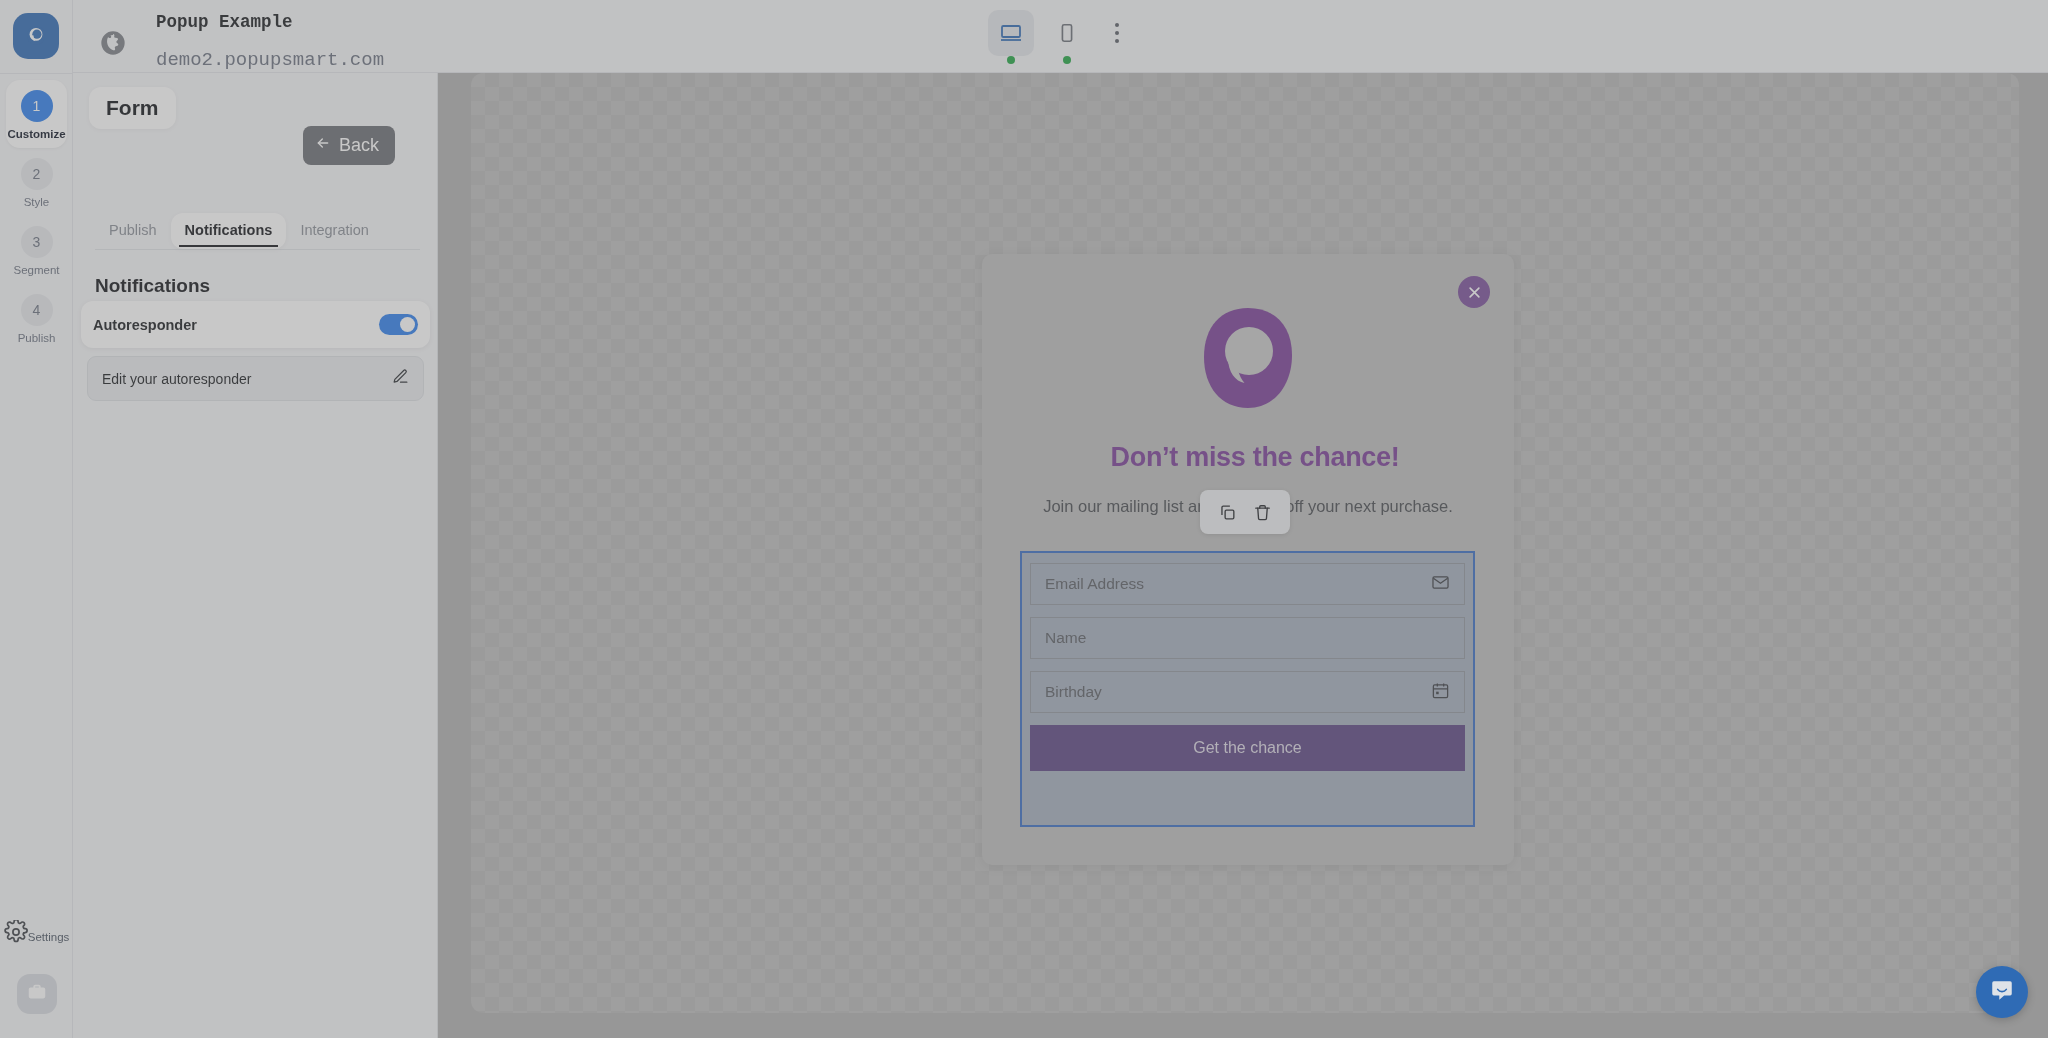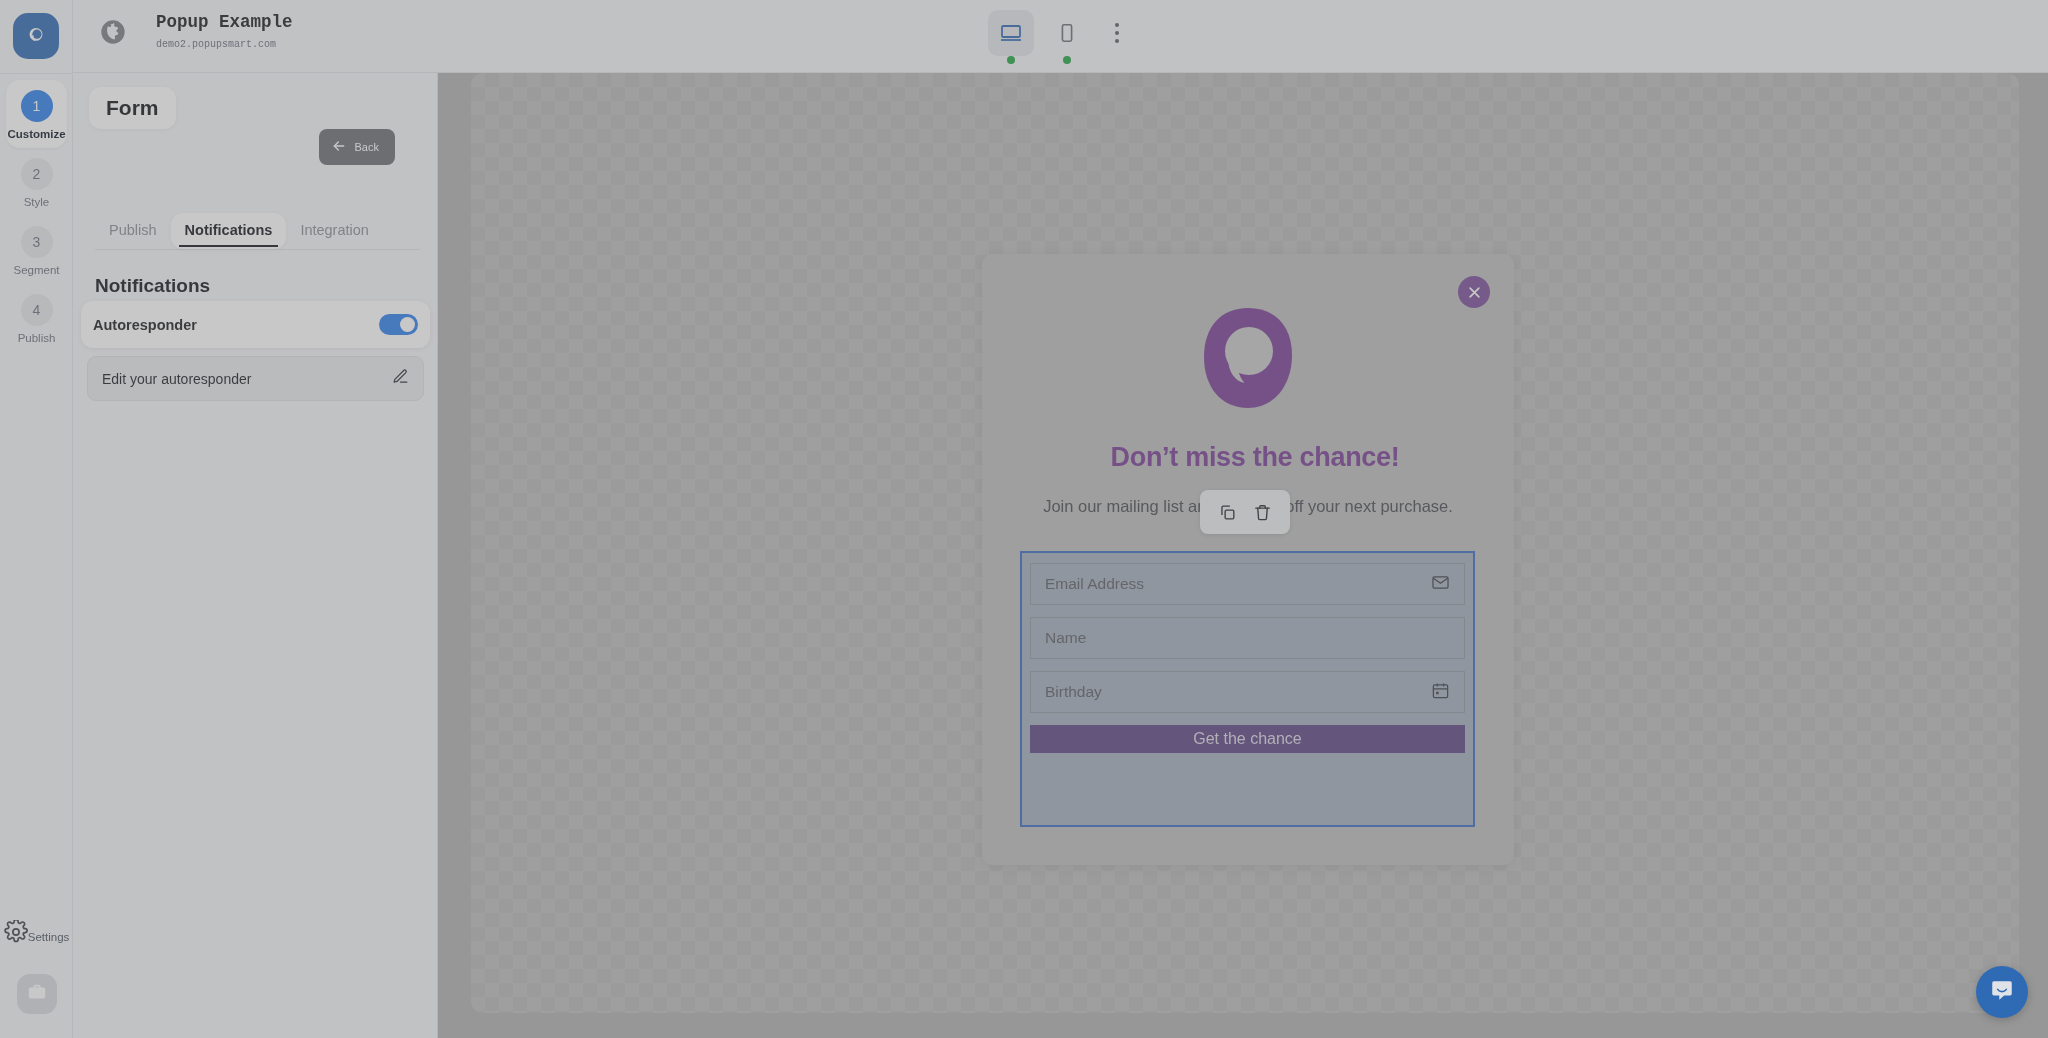--- a/index.html
+++ b/index.html
@@ -99,21 +99,21 @@
   }
   .site-info {
     position: absolute; left: 26px; top: 12px;
     display: flex; align-items: center; gap: 29px; font-family: Liberation Mono, monospace;
   }
   .globe { width: 28px; height: 28px; flex: 0 0 28px; }
   .site-text .s-title {
     font-size: 17.5px; font-weight: 700; color: #1b1d21; line-height: 1.25;
   }
   .site-text .s-url {
-    font-size: 10px; color: #6b7280; line-height: 1.35; margin-top: 4px;
+    font-size: 19px; color: #6b7280; line-height: 1.35; margin-top: 14px;
   }
   .device-bar {
     position: absolute; left: 50%; top: 10px;
     transform: translateX(-50%);
     display: flex; align-items: flex-start; gap: 10px;
   }
   .device-btn {
     width: 46px; height: 46px; border-radius: 10px;
     display: flex; flex-direction: column; align-items: center; justify-content: center;
     cursor: pointer; position: relative;
@@ -151,21 +151,21 @@
     font-size: 21px; font-weight: 700; color: #13151a;
     box-shadow: 0 1px 4px rgba(0,0,0,0.05);
     z-index: 72;
   }
   .back-btn {
     position: absolute; right: 42px; top: 92px;
     transform: translateY(-100%);
     background: #6b6e74; color: #fff;
     border-radius: 8px; border: none;
     padding: 9px 16px 9px 12px;
-    font-size: 11px; font-family: inherit;
+    font-size: 18px; font-family: inherit;
     display: flex; align-items: center; gap: 8px;
     cursor: pointer;
   }
   .tabs {
     position: absolute; left: 22px; top: 140px;
     width: 325px;
     display: flex; align-items: flex-end; gap: 0;
     border-bottom: 1px solid #dfe2e6;
   }
   .tab {
@@ -291,21 +291,21 @@
   .field {
     height: 42px; margin: 0 0 12px 0;
     border: 1px solid #92979f;
     display: flex; align-items: center; justify-content: space-between;
     padding: 0 14px;
     background: transparent;
     cursor: text;
   }
   .field .ph { font-size: 15.5px; color: #5d6066; }
   .cta {
-    height: 28px; margin-top: 2px;
+    height: 46px; margin-top: 2px;
     background: #5d4683;
     display: flex; align-items: center; justify-content: center;
     color: #dcd8e4; font-size: 16px;
     cursor: pointer;
   }
 
   
   #intercom {
     position: absolute; right: 20px; bottom: 20px;
     width: 52px; height: 52px; border-radius: 50%;

